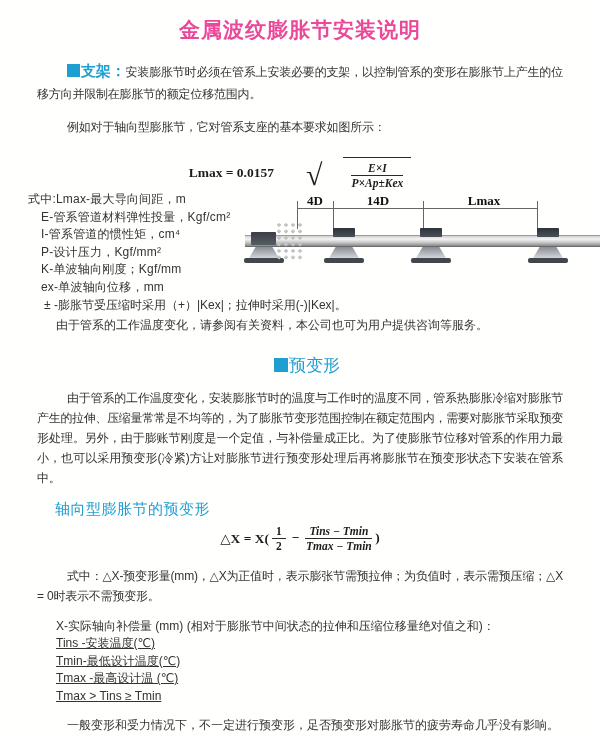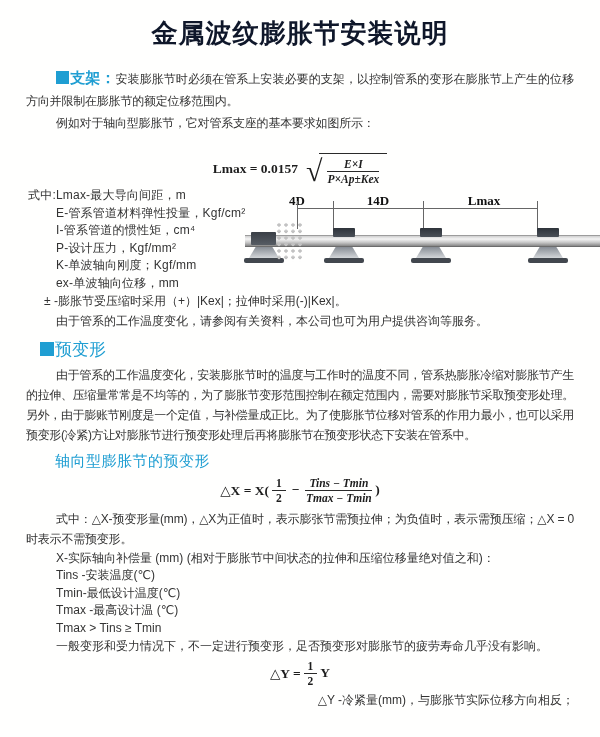--- a/index.html
+++ b/index.html
@@ -1,46 +1,46 @@
 <!DOCTYPE html>
 <html style="--accent: #1f9ed2;"><head>
 <meta charset="utf-8">
 <style>
   :root { --accent:#1f9ed2; }
   * { box-sizing:border-box; }
   html,body { width:600px; height:737px; margin:0; padding:0; overflow:hidden; background:#fffffe; }
   body { font-family:"Liberation Sans","DejaVu Sans",sans-serif; color:#333; font-size:12px; }
   .page { position:relative; width:600px; height:737px; padding:16px 26px 0; }
 
-  .title { margin:0 0 16px; font-size:26px; font-weight:bold; color:#0f172a; text-align:center; letter-spacing:1px; }
+  .title { margin:0 0 16px; font-size:21px; font-weight:bold; color:#ec4899; text-align:center; letter-spacing:1px; }
 
-  p { margin:0; }
+  p { margin:11px; }
   .para { line-height:22px; text-align:justify; text-indent:30px; letter-spacing:-0.2px; }
   .inline-hdr { color:var(--accent); font-size:15px; font-weight:bold; }
   .sq { display:inline-block; width:13px; height:13px; background:var(--accent); vertical-align:-1px; margin-right:1px; }
 
-  .sec-h2 { margin:8px 0 4px 14px; font-size:17px; color:var(--accent); line-height:23px; font-weight:normal; }
+  .sec-h2 { margin:20px 0 4px 14px; font-size:17px; color:var(--accent); line-height:23px; font-weight:normal;text-align:center; }
   .sec-h2 .sq { width:14px; height:14px; vertical-align:-1px; }
   .sec-h3 { font-size:15px; color:var(--accent); line-height:20px; font-weight:normal; margin:6px 0 0 29px; letter-spacing:0.5px; }
   .sec-h3.lateral { font-size:16px; margin:4px 0 0 12px; line-height:22px; }
 
-  .defs div { margin-left:30px; line-height:17.5px; letter-spacing:0.2px; }
+  .defs div { margin-left:15px; line-height:17.5px; letter-spacing:0.2px; }
   .defs div.first { margin-left:2px; }
   .pm-note { margin-left:18px; line-height:18px; }
   .consult { line-height:18px; text-indent:30px; margin-top:2px; }
   .para4 { line-height:20px; text-align:justify; text-indent:30px; letter-spacing:-0.35px; }
   .explain { line-height:20px; text-align:justify; text-indent:30px; letter-spacing:-0.2px; }
   .xdef { margin-left:30px; line-height:18px; }
-  .temps div { margin-left:30px; line-height:17.5px; }
+  .temps div { margin-left:30px; line-height:17.5px;text-decoration:underline; }
   .note { line-height:18px; text-indent:30px; }
   .final { margin-left:30px; margin-top:4px; line-height:18px;text-align:right; }
 
   
   .formula { display:flex; justify-content:center; align-items:center; font-family:"Liberation Serif","DejaVu Serif",serif; font-weight:bold; color:#1d1d1d; font-size:13.5px; }
-  .formula.f1 { margin:19px 0 2px; height:32px; }
+  .formula.f1 { margin:19px 0 2px; height:32px;gap:24px; }
   .formula.f2 { margin:2px 0; height:34px; }
   .formula.f3 { margin:4px 0; height:28px; }
   .frac { display:inline-flex; flex-direction:column; text-align:center; font-size:11.5px; line-height:12px; margin:0 3px; }
   .frac .fn { border-bottom:1px solid #2a2a2a; padding:0 4px 1px; }
   .frac .fd { padding-top:1px; }
   .frac.it { font-style:italic; }
   .radical { font-weight:normal; font-size:30px; line-height:22px; margin:4px -3px 0 8px; }
   .rad-body { display:inline-block; border-top:1.5px solid #2a2a2a; padding:2px 5px 0; }
   .op { margin:0 3px; }
 
@@ -89,21 +89,21 @@
     <div>I-管系管道的惯性矩，cm⁴</div>
     <div>P-设计压力，Kgf/mm²</div>
     <div>K-单波轴向刚度；Kgf/mm</div>
     <div>ex-单波轴向位移，mm</div>
   </div>
 
   <div class="pm-note">± -膨胀节受压缩时采用（+）|Kex|；拉伸时采用(-)|Kex|。</div>
   <div class="consult">由于管系的工作温度变化，请参阅有关资料，本公司也可为用户提供咨询等服务。</div>
 
   <div class="diagram">
-    <span class="lab" style="left:52px;">4D</span>
+    <span class="lab" style="left:70px;">4D</span>
     <span class="lab" style="left:133px;">14D</span>
     <span class="lab" style="left:239px;">Lmax</span>
     <div class="dim-line"></div>
     <div class="tick" style="left:52px;"></div>
     <div class="tick" style="left:88px;"></div>
     <div class="tick" style="left:178px;"></div>
     <div class="tick" style="left:292px;"></div>
     <div class="pipe"></div>
     <div class="bellows"></div>
     <div class="anchor-band"></div>

